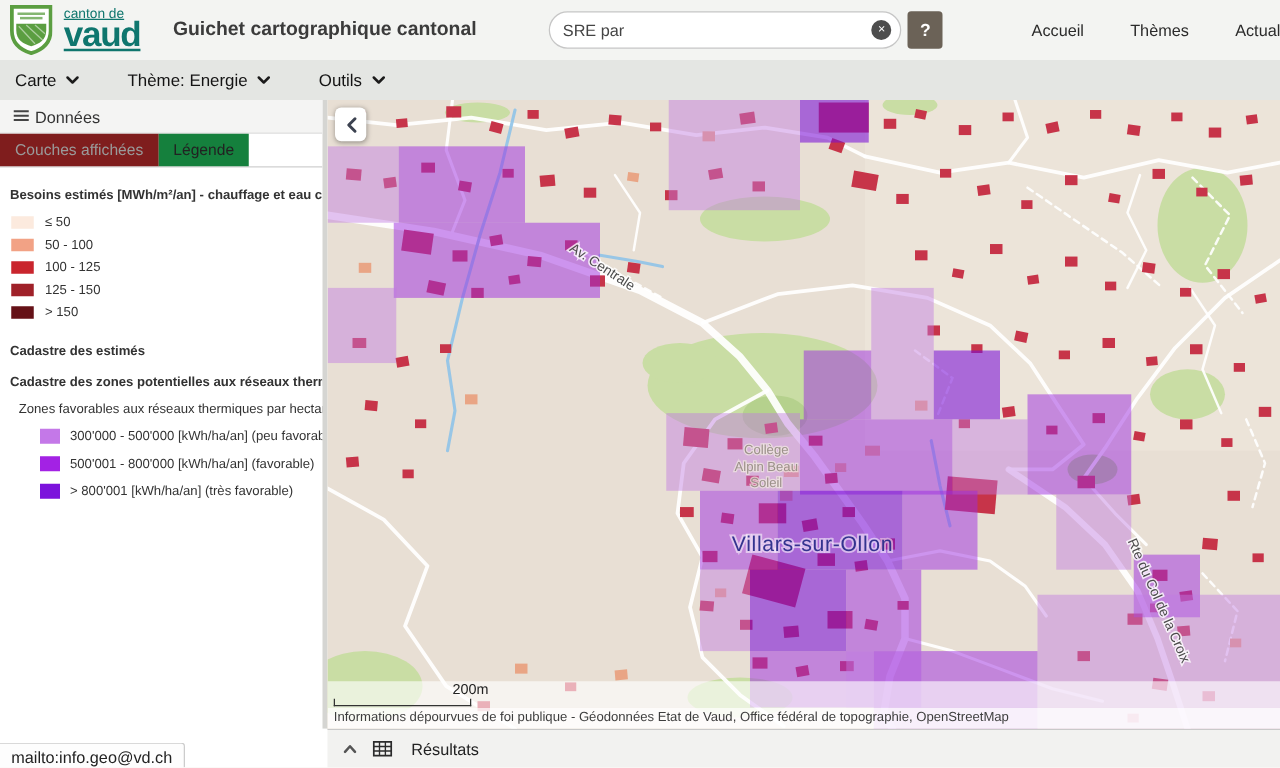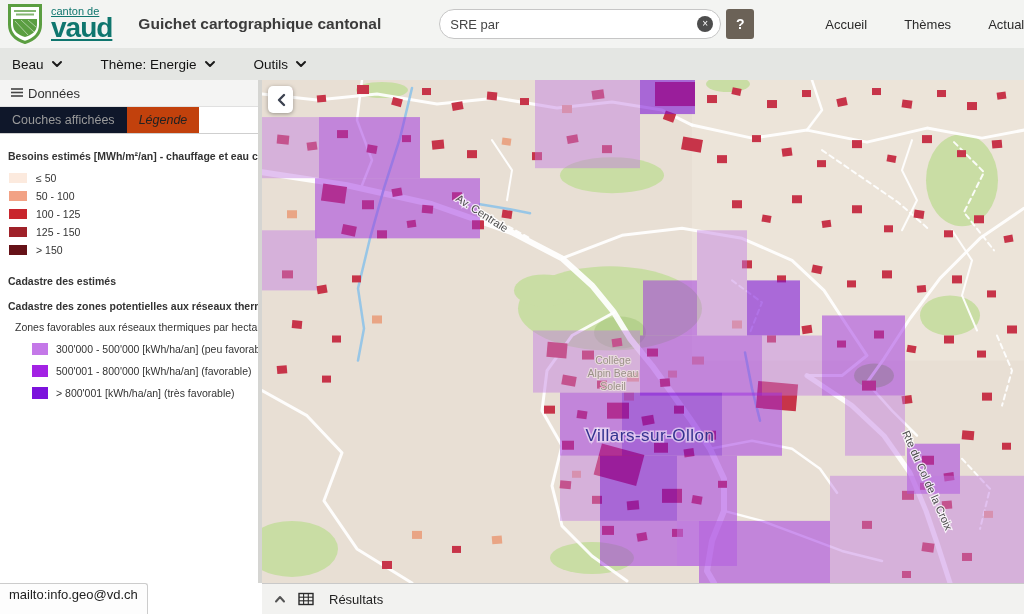--- a/index.html
+++ b/index.html
@@ -24,22 +24,22 @@
   
   .menubar { height:32px; background:#e4e6e3; display:flex; align-items:center; padding-left:12px; gap:38px; font-size:13.5px; color:#141414; position:relative; z-index:5; }
   .menu-item { display:flex; align-items:center; gap:7px; cursor:pointer; }
 
   
   .content { flex:1; display:flex; min-height:0; }
   .sidebar { width:262px; background:#fff; border-right:4px solid #d5d5d2; display:flex; flex-direction:column; overflow:hidden; }
   .panel-head { height:27px; background:#f4f4f3; border-bottom:1px solid #e0e0e0; display:flex; align-items:center; padding-left:10px; font-size:13px; color:#333; gap:4px; }
   .tabs { height:27px; border-bottom:1px solid #cfcfcf; display:flex; font-size:12.5px; }
   .tab { padding:0 12px; line-height:26px; cursor:pointer; white-space:nowrap; }
-  .tab.inactive { color:#9a9a9a; background:#0f172a; }
-  .tab.active { color:#222; background:#c2410c;font-style:italic; }
+  .tab.inactive { color:#9a9a9a; background:#7f1d1d; }
+  .tab.active { color:#222; background:#15803d; }
   .legend { padding:8px 0 0 8px; overflow:hidden; }
   .lg-title { font-size:10.5px; font-weight:bold; color:#333; margin:8px 0 7px 0; white-space:nowrap; overflow:hidden; }
   .lg-row { display:flex; align-items:center; height:18px; font-size:10.5px; color:#333; gap:9px; padding-left:1px; white-space:nowrap; }
   .sw { width:18px; height:10px; flex:0 0 18px; }
   .lg-sub { font-size:10.5px; color:#333; margin:9px 0 5px 7px; white-space:nowrap; }
   .lg-row.zone { padding-left:24px; height:22px; gap:8px; }
   .sw2 { width:16px; height:12px; flex:0 0 16px; }
 
   
   .map-panel { position:relative; flex:1; overflow:hidden; background:#e8dfd4; }
@@ -60,21 +60,21 @@
   .scale-row { height:21px; background:rgba(255,255,255,.62); padding-left:5px; position:relative; }
   .scale-label { position:absolute; left:100px; top:1px; font-size:11.5px; color:#222; }
   .scalebar { position:absolute; left:5px; top:14px; width:110px; height:6px; border-left:1.5px solid #333; border-right:1.5px solid #333; border-bottom:1.5px solid #333; }
   .attribution { height:17px; background:rgba(255,255,255,.88); font-size:10.5px; color:#3e3e3e; padding-left:5px; line-height:16px; white-space:nowrap; overflow:hidden; }
 
   
   .bottom-row { height:31px; display:flex;border-radius:9px; }
   .bottom-spacer { width:262px; background:#fff; }
   .results-bar { flex:1; background:#f2f2f0; border-top:1px solid #c9c9c9; display:flex; align-items:center; padding-left:12px; gap:12px; cursor:pointer; }
   .results-label { font-size:13px; color:#222; margin-left:3px; }
-  .status-tooltip { position:absolute; left:0; bottom:0; height:31px; background:#fdfdfd; border:1px solid #ccc; border-left:none; border-bottom:none; border-top-right-radius:3px; padding:0 9px; font-size:13px; color:#222; line-height:21px; z-index:9; }
+  .status-tooltip { position:absolute; left:0; bottom:0; height:20px; background:#fdfdfd; border:1px solid #ccc; border-left:none; border-bottom:none; border-top-right-radius:3px; padding:0 9px; font-size:13px; color:#222; line-height:21px; z-index:9; }
 </style>
 </head>
 <body>
 
 <div class="app">
 
   <header>
     <div class="logo">
       <svg width="34" height="40" viewBox="0 0 34 40">
         <path d="M1.5,1.5 h31 v19 c0,11 -7.5,15.5 -15.5,18 c-8,-2.5 -15.5,-7 -15.5,-18 z" fill="#ffffff" stroke="#5b9e41" stroke-width="3"></path>
@@ -98,21 +98,21 @@
     <button class="help-btn">?</button>
     <nav class="top-nav">
       <span>Accueil</span>
       <span>Thèmes</span>
       <span>Actualité</span>
     </nav>
   </header>
 
   <div class="menubar">
     <span class="menu-item">
-      <span>Beau</span>
+      <span>Carte</span>
       <svg width="12" height="8">
           <polyline points="2,2 6,6 10,2" stroke="#1b1b1b" stroke-width="2" fill="none" stroke-linecap="round" stroke-linejoin="round"></polyline>
         </svg>
     </span>
     <span class="menu-item">
       <span>Thème: Energie</span>
       <svg width="12" height="8">
           <polyline points="2,2 6,6 10,2" stroke="#1b1b1b" stroke-width="2" fill="none" stroke-linecap="round" stroke-linejoin="round"></polyline>
         </svg>
     </span>
@@ -402,20 +402,27 @@
           <text class="poi-lbl" x="351" y="309">Soleil</text>
           <text class="town-lbl" x="388" y="360">Villars-sur-Ollon</text>
           <text class="street-lbl" transform="translate(640,352) rotate(66)">Rte du Col de la Croix</text>
         </g>
       </svg>
       <button class="collapse-btn">
         <svg width="10" height="14">
             <polyline points="8,2 3,7 8,12" stroke="#3c4250" stroke-width="2.4" fill="none" stroke-linecap="round" stroke-linejoin="round"></polyline>
           </svg>
       </button>
+      <div class="map-footer">
+        <div class="scale-row">
+          <span class="scale-label">200m</span>
+          <div class="scalebar"></div>
+        </div>
+        <div class="attribution">Informations dépourvues de foi publique - Géodonnées Etat de Vaud, Office fédéral de topographie, OpenStreetMap</div>
+      </div>
     </div>
   </div>
 
   <div class="bottom-row">
     <div class="bottom-spacer"></div>
     <div class="results-bar">
       <svg width="12" height="8">
           <polyline points="2,6.5 6,2 10,6.5" stroke="#555" stroke-width="2" fill="none" stroke-linecap="round" stroke-linejoin="round"></polyline>
         </svg>
       <svg width="16" height="14">

